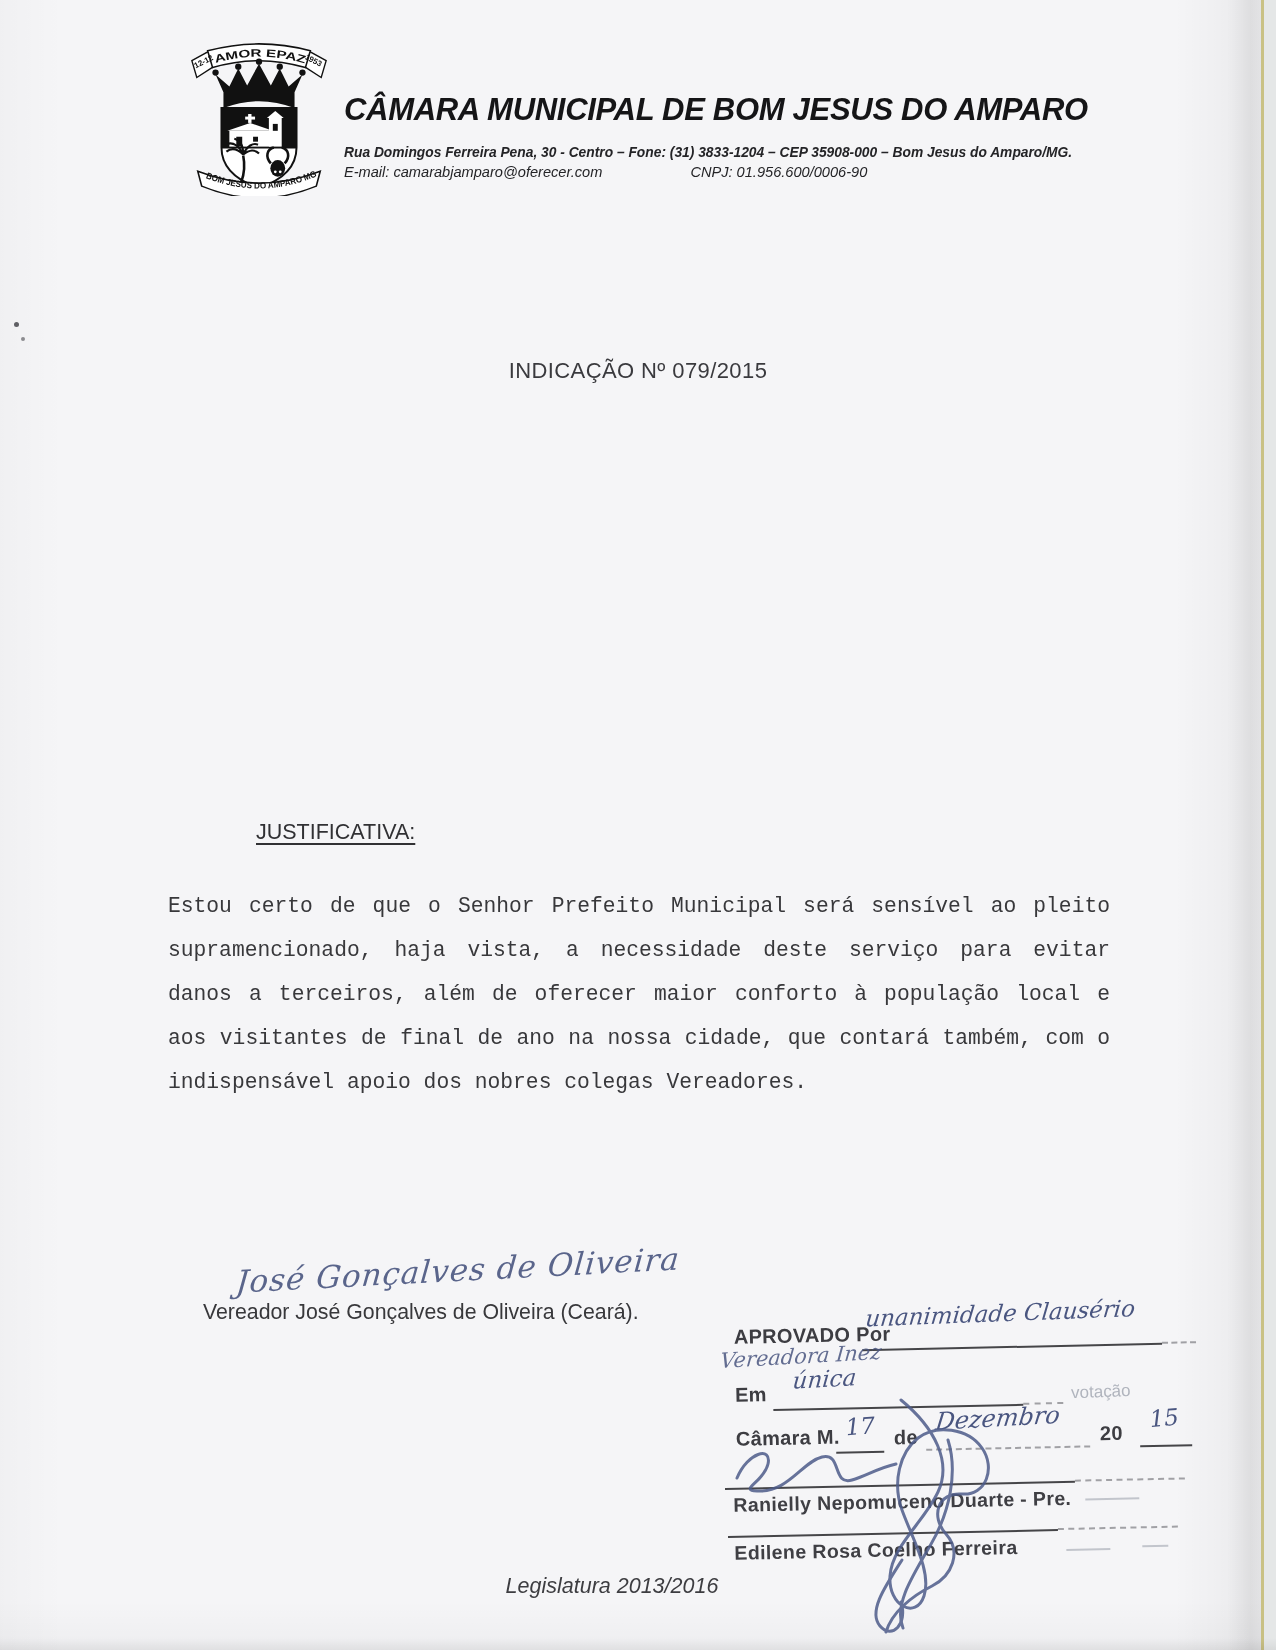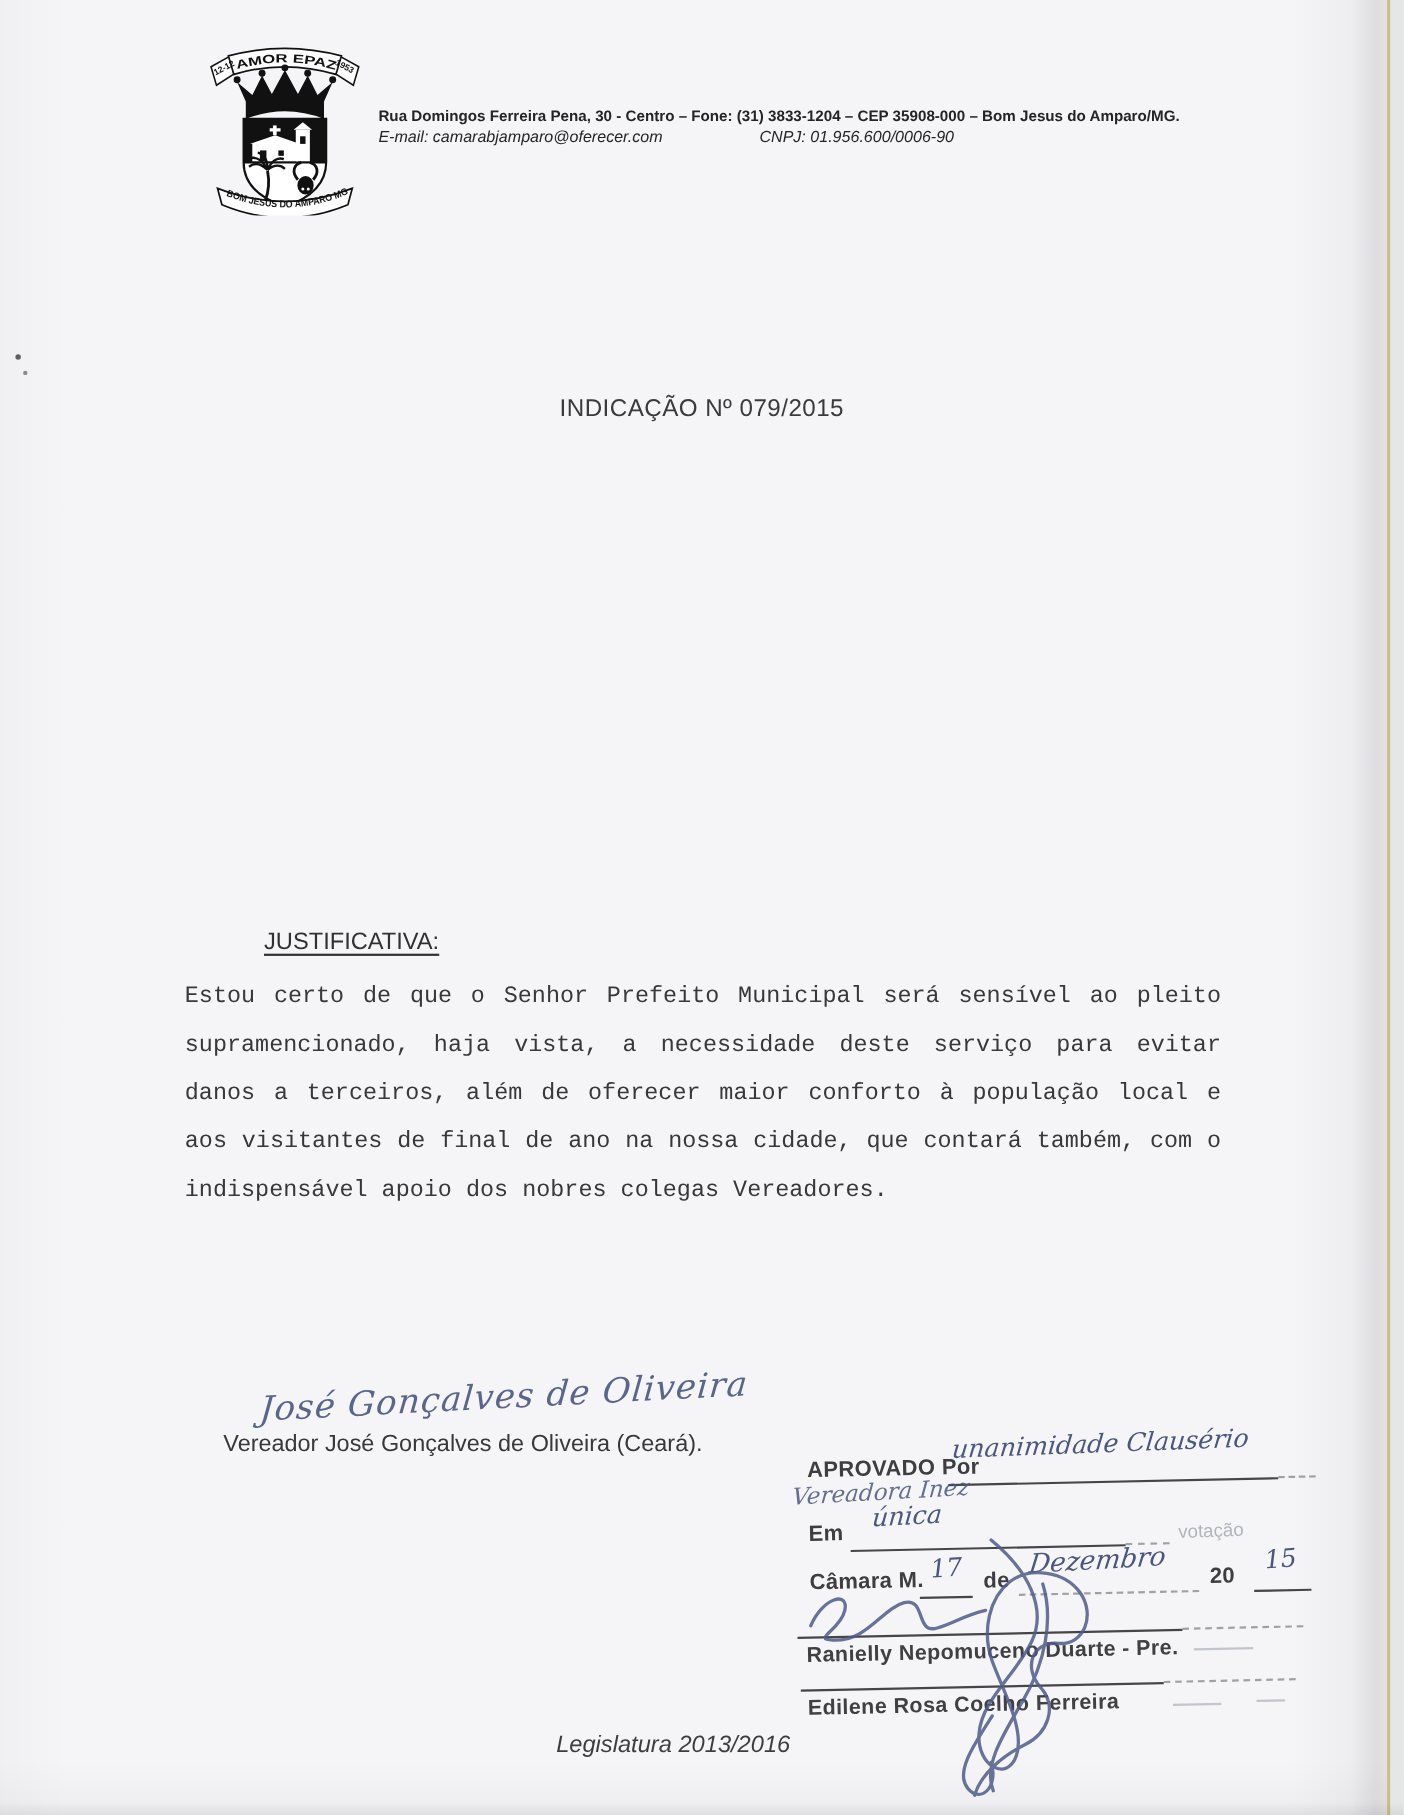--- a/index.html
+++ b/index.html
@@ -16,31 +16,31 @@
   .edge-band  { position:absolute; right:15px; top:0; bottom:0; width:34px;
                 background:linear-gradient(90deg, rgba(0,0,0,0) 0, rgba(0,0,0,0.055) 70%, rgba(0,0,0,0.03)); }
   .bottom-shade { position:absolute; left:0; right:0; bottom:0; height:12px;
                 background:linear-gradient(0deg, rgba(0,0,0,.06), rgba(0,0,0,0)); }
   .speck { position:absolute; border-radius:50%; background:#5f5f64; }
 
   
   .crest { position:absolute; left:180px; top:36px; width:158px; height:160px; }
   .org-block { position:absolute; left:344px; top:92px; width:790px; }
   .org-name { font-size:31px; font-weight:bold; font-style:italic; color:#151517; white-space:nowrap; letter-spacing:-0.3px; }
-  .org-address { font-size:13.8px; font-weight:bold; margin-top:6px; white-space:nowrap; color:#242427; }
+  .org-address { font-size:13.8px; font-weight:bold; font-style:italic; margin-top:17px; white-space:nowrap; color:#242427; }
   .org-contact { display:flex; gap:88px; font-size:14.6px; font-style:italic; margin-top:4px; color:#242427; }
 
   
   .doc-title { position:absolute; left:168px; top:358px; width:940px; text-align:center; font-size:22px; color:#3a3a3e; letter-spacing:.4px; }
   .addressee { position:absolute; left:168px; top:462px; font-size:21px; color:#363639; }
   .para { position:absolute; left:168px; width:942px; font-size:21.3px; line-height:44px;
           text-align:justify; text-align-last:left; color:#38383b; }
   .p1 { top:634px; }
-  .heading { position:absolute; left:240px; top:820px; font-size:21.5px; color:#313134;
-             text-decoration:underline; text-underline-offset:4px;margin-top:24px; }
+  .heading { position:absolute; left:256px; top:820px; font-size:21.5px; color:#313134;
+             text-decoration:underline; text-underline-offset:4px; }
   .p2 { top:884px;font-family:Liberation Mono, monospace; }
   .date-line { position:absolute; left:168px; top:1146px; font-size:21.3px; color:#38383b; }
   .sig-typed { position:absolute; left:168px; top:1300px; font-size:21.3px; color:#38383b;margin-left:35px; }
   .footer { position:absolute; left:0; top:1574px; width:1200px; text-align:center;
             font-style:italic; font-size:21.5px; color:#3d3d41;padding-left:12px; }
 
   
   .hand { font-family:"DejaVu Serif", serif; font-style:italic; color:#4a5680; }
   .sig-hand { position:absolute; left:236px; top:1252px; font-size:31px; white-space:nowrap;
               transform:rotate(-3deg) skewX(-8deg); letter-spacing:1px; opacity:.9; z-index:4; }
@@ -114,20 +114,21 @@
     <circle cx="96.5" cy="136.5" r="1.4" fill="#fff"></circle>
     <circle cx="101.5" cy="136.5" r="1.4" fill="#fff"></circle>
 
     <path d="M18,136 Q80,160 142,136 L138,151 Q80,175 22,151 Z" fill="#fff" stroke="#111" stroke-width="1.6"></path>
     <text font-size="9" font-weight="bold" fill="#111" textLength="116" lengthAdjust="spacingAndGlyphs">
       <textPath href="#bp" startOffset="2">BOM JESUS DO AMPARO MG</textPath>
     </text>
   </svg>
 
   <div class="org-block">
+    <div class="org-name">CÂMARA MUNICIPAL DE BOM JESUS DO AMPARO</div>
     <div class="org-address">Rua Domingos Ferreira Pena, 30 - Centro – Fone: (31) 3833-1204 – CEP 35908-000 – Bom Jesus do Amparo/MG.</div>
     <div class="org-contact">
       <span>E-mail: camarabjamparo@oferecer.com</span>
       <span>CNPJ: 01.956.600/0006-90</span>
     </div>
   </div>
 
   <div class="doc-title">INDICAÇÃO Nº 079/2015</div>
   <div class="heading">JUSTIFICATIVA:</div>
   <div class="para p2">Estou certo de que o Senhor Prefeito Municipal será sensível ao pleito supramencionado, haja vista, a necessidade deste serviço para evitar danos a terceiros, além de oferecer maior conforto à população local e aos visitantes de final de ano na nossa cidade, que contará também, com o indispensável apoio dos nobres colegas Vereadores.</div>

